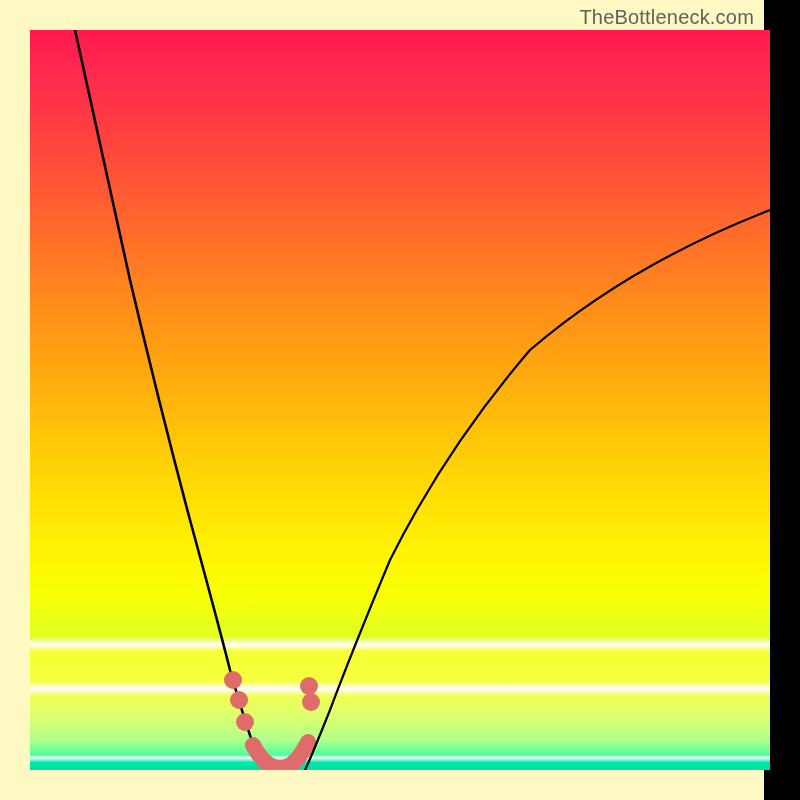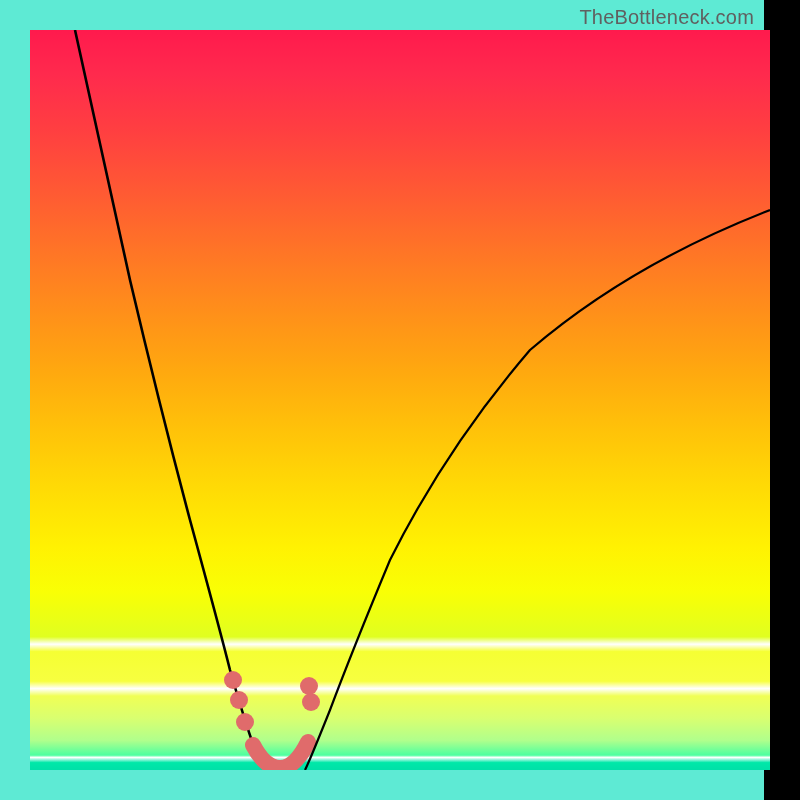--- a/index.html
+++ b/index.html
@@ -10,21 +10,21 @@
     overflow: hidden;
     background: #000;
     font-family: Arial, Helvetica, sans-serif;
   }
   .frame {
     position: absolute;
     left: 0;
     top: 0;
     width: 764px;
     height: 800px;
-    background: #5eead4;
+    background: #fef9c3;
   }
   .plot-area {
     position: absolute;
     left: 30px;
     top: 30px;
     width: 740px;
     height: 740px;
     overflow: hidden;
   }
   .gradient {

